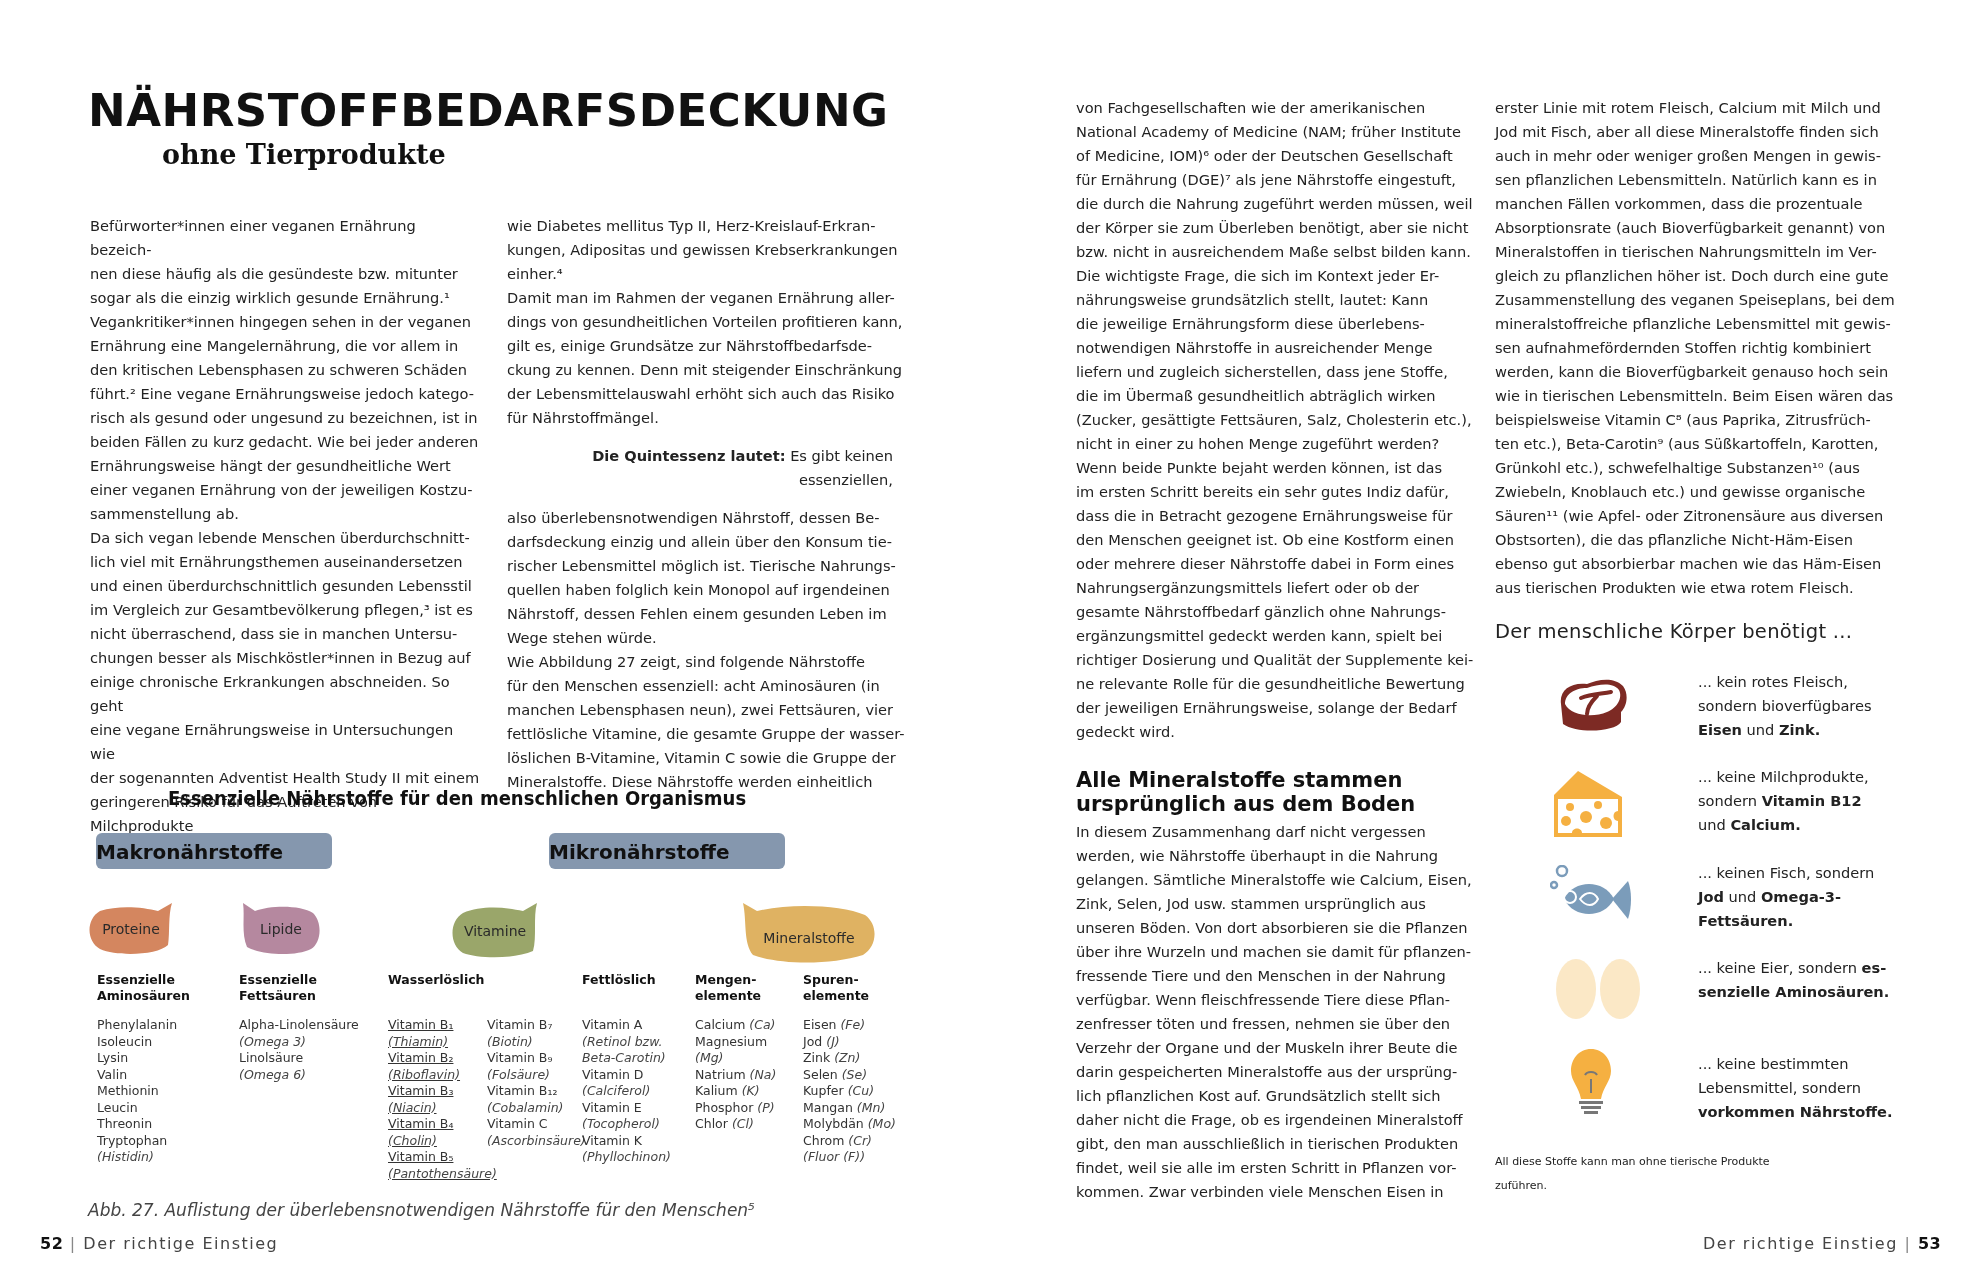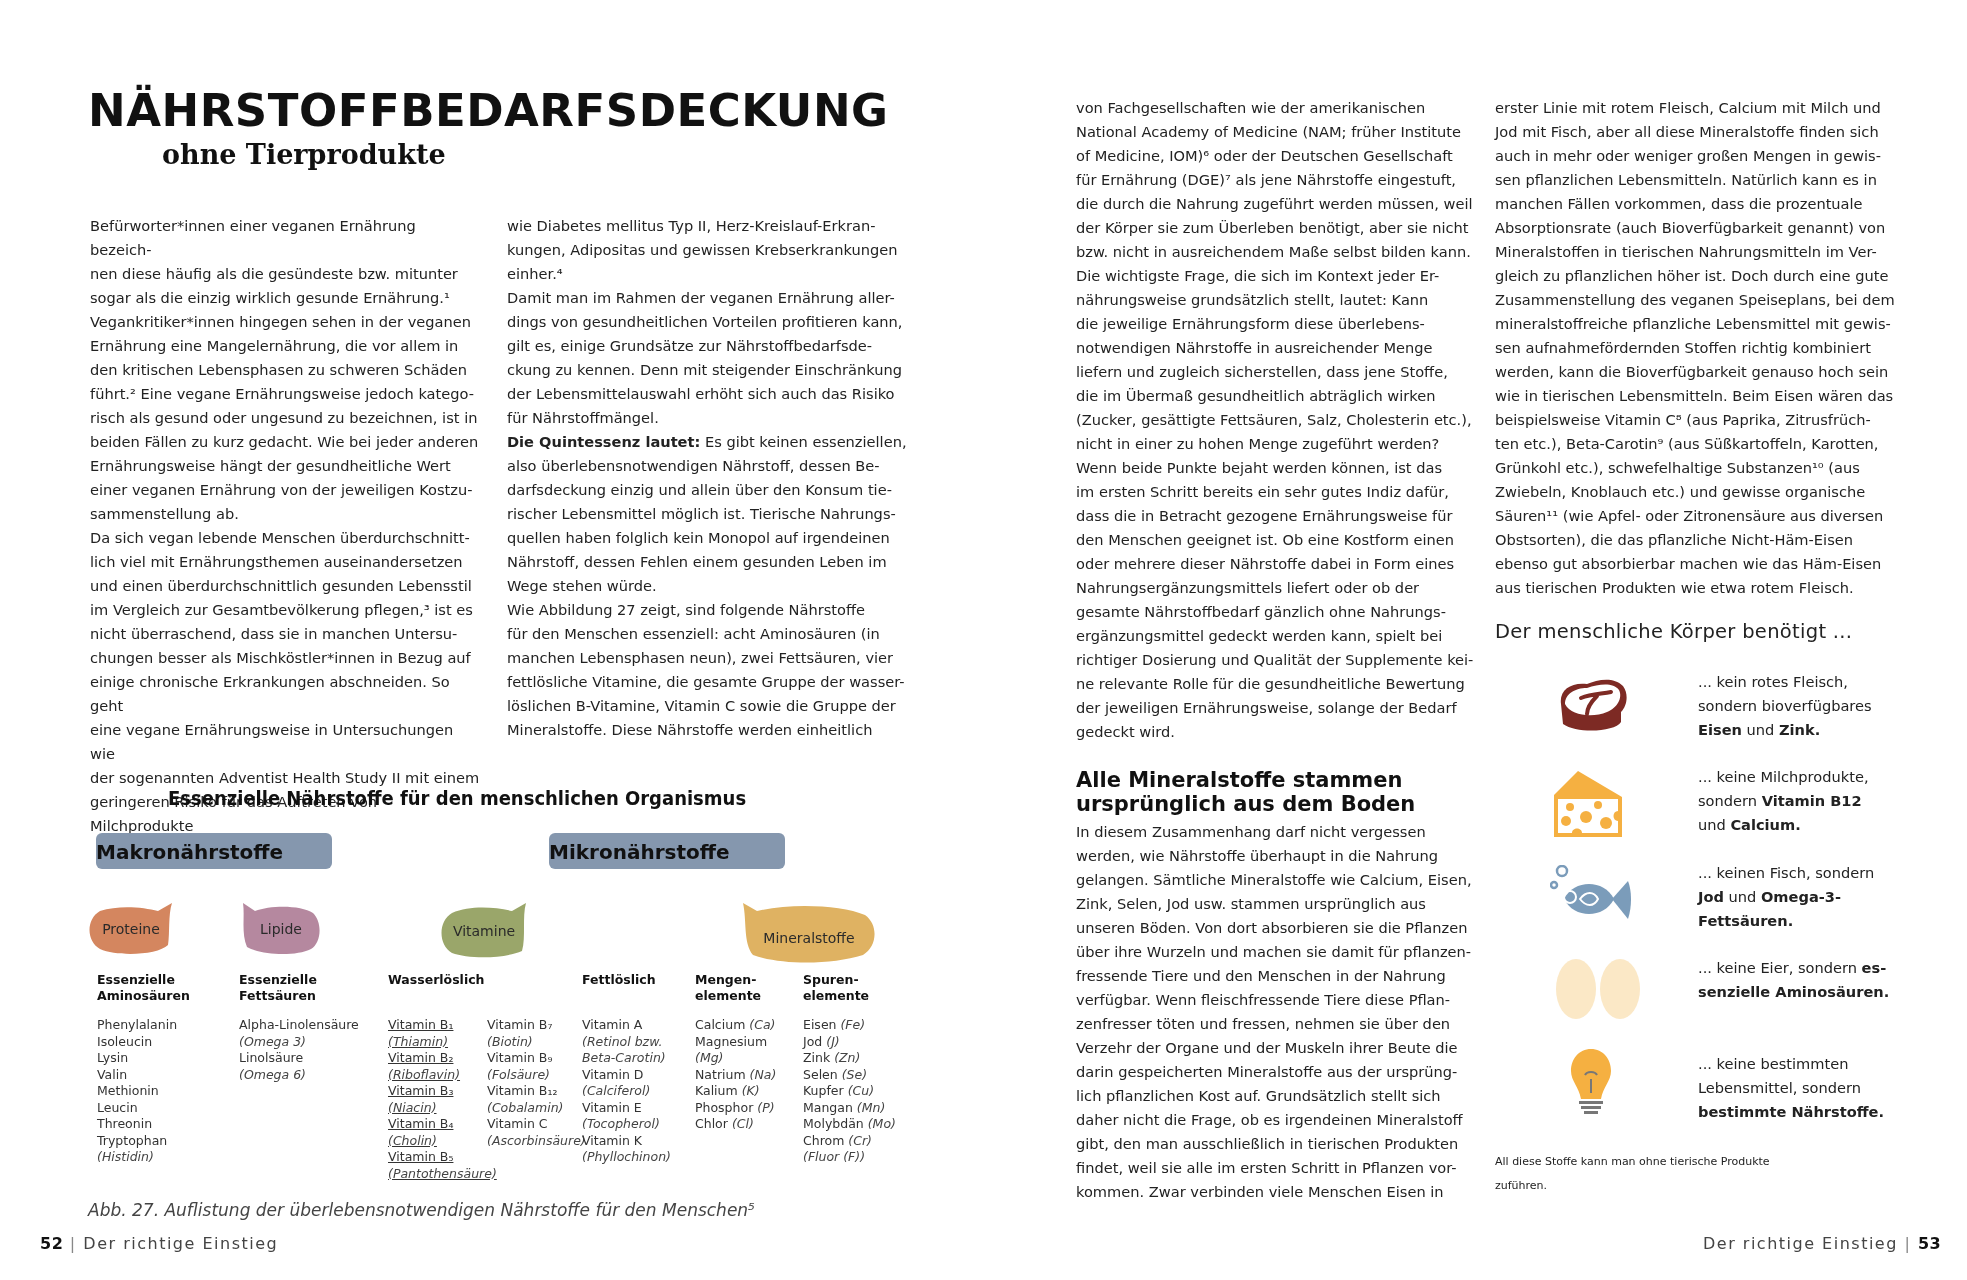--- a/index.html
+++ b/index.html
@@ -2,21 +2,21 @@
 <html><head>
 <meta charset="utf-8">
 <style>
   * { box-sizing: border-box; margin: 0; padding: 0; }
   html, body { width: 1967px; height: 1280px; background: #ffffff; overflow: hidden; }
   body { position: relative; font-family: "DejaVu Sans", sans-serif; color: #1d1d1b; }
   .abs { position: absolute; }
   .page-title { left: 88px; top: 84px; font-family: "DejaVu Sans", sans-serif; font-weight: bold; font-size: 45px; letter-spacing: 0.5px; color: #111; }
   .page-subtitle { left: 162px; top: 139px; font-family: "DejaVu Serif", serif; font-weight: bold; font-size: 27px; color: #111; }
   .col { font-size: 14.6px; line-height: 24px; color: #222; }
-  .col p { margin: 0; }
+  .col p { margin: 14px; text-align: right; }
   .col b { font-weight: bold; }
   .col1 { left: 90px; top: 214px; width: 390px; }
   .col2 { left: 507px; top: 214px; width: 400px; }
   .col3 { left: 1076px; top: 96px; width: 402px; }
   .col4 { left: 1495px; top: 96px; width: 400px; }
 
   .section-heading { font-family: "DejaVu Sans", sans-serif; font-weight: bold; font-size: 21px; line-height: 24px; color: #111; margin: 24px 0 4px 0; }
 
   .diagram-title { left: 168px; top: 786px; font-weight: bold; font-size: 20px; color: #111; font-family: "DejaVu Sans Condensed", "DejaVu Sans", sans-serif; }
   .cat-box { height: 36px; background: #8597ae; border-radius: 6px; font-weight: bold; font-size: 20px; color: #111; line-height: 38px; }
@@ -107,21 +107,21 @@
       <path d="M12 8 C30 2 55 4 70 8 L84 0 C80 12 82 30 80 42 C70 52 30 54 12 46 C-2 38 -2 16 12 8 Z" fill="#d4865f"></path>
     </svg>
   <span>Proteine</span>
 </div>
 <div class="abs blob" style="left:241px;top:903px;width:80px;height:52px;">
   <svg width="80" height="52" viewBox="0 0 80 52">
       <path d="M2 0 L14 8 C30 2 60 2 72 10 C82 20 80 40 70 46 C54 54 20 52 6 44 C0 30 4 14 2 0 Z" fill="#b5889f"></path>
     </svg>
   <span>Lipide</span>
 </div>
-<div class="abs blob" style="left:440px;top:903px;width:88px;height:55px;">
+<div class="abs blob" style="left:451px;top:903px;width:88px;height:55px;">
   <svg width="88" height="55" viewBox="0 0 88 55">
       <path d="M12 10 C30 2 55 4 72 8 L86 0 C82 14 86 34 82 48 C64 56 28 56 12 50 C-2 42 -2 18 12 10 Z" fill="#9aa66a"></path>
     </svg>
   <span>Vitamine</span>
 </div>
 <div class="abs blob" style="left:741px;top:903px;width:136px;height:60px;">
   <svg width="136" height="60" viewBox="0 0 136 60">
       <path d="M2 0 L16 8 C50 0 100 2 124 12 C138 22 136 44 122 52 C90 62 40 62 12 52 C2 40 6 18 2 0 Z" fill="#dfb262"></path>
     </svg>
   <span style="padding-top:10px;">Mineralstoffe</span>
@@ -383,21 +383,21 @@
   <div><b>Jod</b><span> und </span><b>Omega-3-</b></div>
   <div><b>Fettsäuren.</b></div>
 </div>
 <div class="abs need-item" style="top:956px;">
   <div><span>... keine Eier, sondern </span><b>es-</b></div>
   <div><b>senzielle Aminosäuren.</b></div>
 </div>
 <div class="abs need-item" style="top:1052px;">
   <div>... keine bestimmten</div>
   <div>Lebensmittel, sondern</div>
-  <div><b>bestimmte Nährstoffe.</b></div>
+  <div><b>vorkommen Nährstoffe.</b></div>
 </div>
 
 <div class="abs closing">
   <div>All diese Stoffe kann man ohne tierische Produkte</div>
   <div>zuführen.</div>
 </div>
 
 <div class="abs footer" style="left:1703px;top:1234px;"><span>Der richtige Einstieg</span> <span style="color:#888;">|</span> <b>53</b></div>
 
 </body></html>

